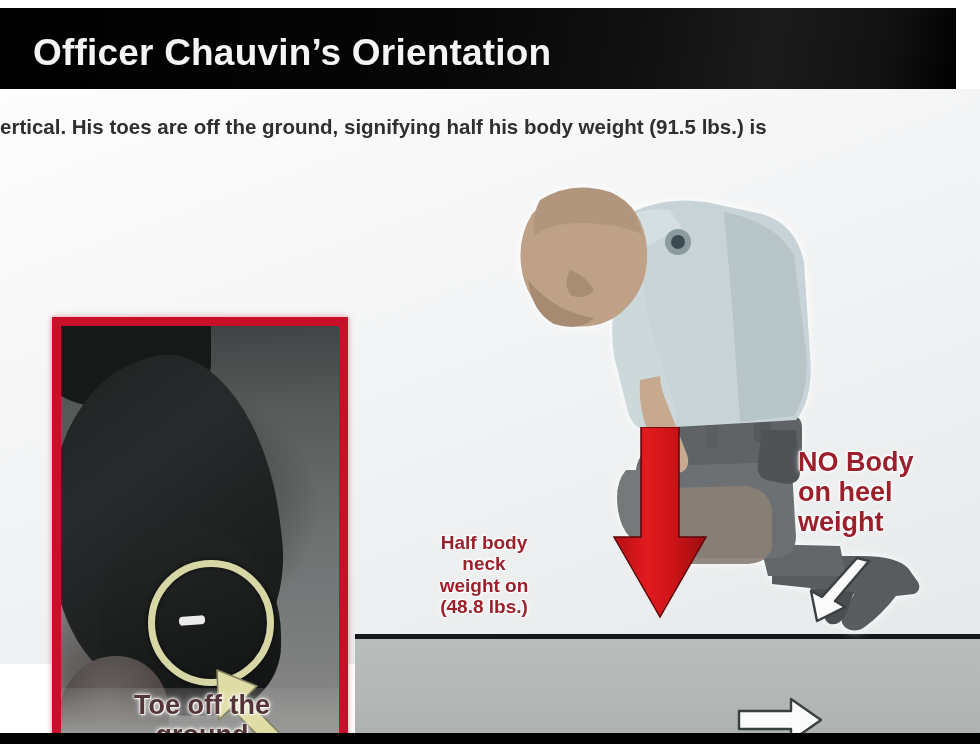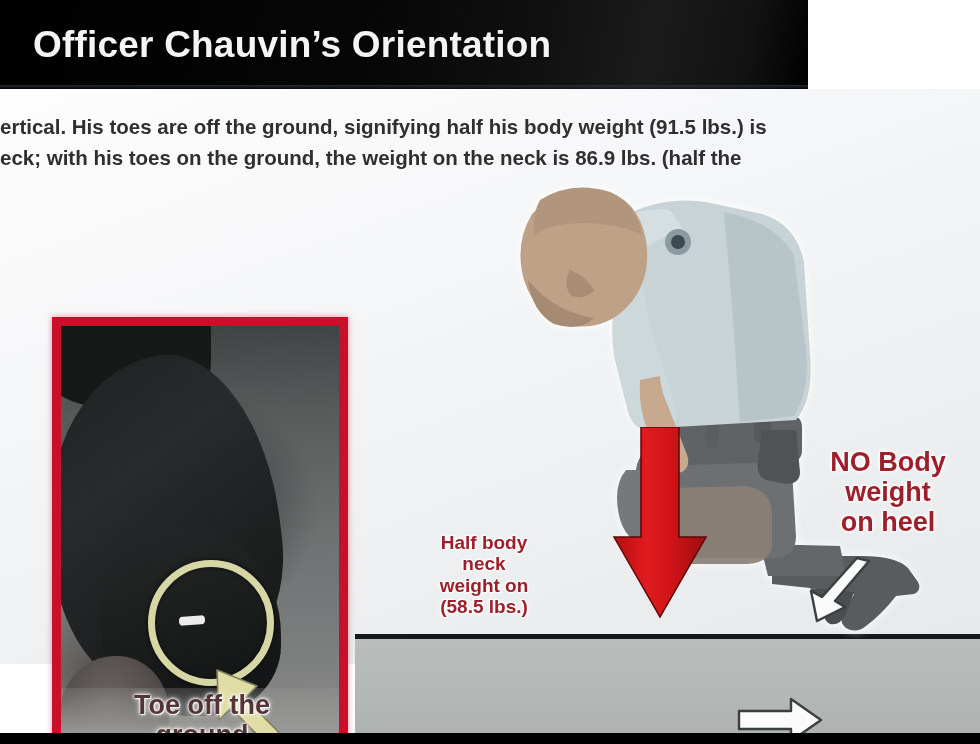--- a/index.html
+++ b/index.html
@@ -14,22 +14,22 @@
     position: relative;
     width: 980px;
     height: 744px;
     overflow: hidden;
     background: #ffffff;
   }
 
   
   .header-bar {
     position: absolute;
-    left: 0; top: 0;
-    width: 808px; height: 89px;
+    left: 0; top: 8px;
+    width: 956px; height: 89px;
     background: linear-gradient(100deg, #000000 0%, #060606 45%, #101010 66%, #1b1b1b 80%, #121212 92%, #000000 100%);
   }
   .header-bar::after {
     content: "";
     position: absolute;
     left: 0; bottom: 0; width: 100%; height: 4px;
     background: linear-gradient(180deg, rgba(40,48,58,.9), rgba(10,12,16,0));
   }
   .slide-title {
     position: absolute;
@@ -116,21 +116,20 @@
   }
   .callout-neck {
     left: 378px; top: 443px;
     width: 212px;
     text-align: center;
     font-size: 19px;
   }
   .callout-heel {
     left: 798px; top: 358px;
     width: 180px;
-    text-align: center;
     font-size: 27px;
   }
   .callout-toe-right {
     left: 660px; top: 648px;
     width: 280px;
     text-align: center;
     font-size: 29px;
   }
 
   
@@ -238,21 +237,20 @@
 <div id="slide">
 
   <div class="header-bar">
     <div class="slide-title">Officer Chauvin’s Orientation</div>
   </div>
 
   <div class="canvas">
 
     <div class="body-text">
       <span class="ln">ertical. His toes are off the ground, signifying half his body weight (91.5 lbs.) is</span>
-      <span class="ln">eck; with his toes on the ground, the weight on the neck is 86.9 lbs. (half the</span>
     </div>
 
     <div class="ground-band"></div>
     <div class="ground-line"></div>
 
     <div class="officer">
       <svg width="420" height="455" viewBox="0 0 420 455" xmlns="http://www.w3.org/2000/svg">
 
         <path d="M262 372 L352 372 Q386 372 398 384 L408 398 Q412 406 404 410 L386 412 Q372 430 356 442 Q346 450 336 444 Q328 438 334 428 L344 410 L300 404 L262 400 Z" fill="#585c5e"></path>
         <path d="M300 404 L344 408 L336 430 Q330 442 320 440 Q312 436 316 426 Z" fill="#4a4e50"></path>
@@ -312,27 +310,27 @@
     <div class="toe-arrow">
       <svg width="86" height="46" viewBox="0 0 86 46" xmlns="http://www.w3.org/2000/svg">
         <path d="M2 14 L54 14 L54 2 L84 23 L54 44 L54 32 L2 32 Z" fill="#fbfbfb" stroke="#3a3f42" stroke-width="2.4" stroke-linejoin="round"></path>
       </svg>
     </div>
 
     <div class="callout callout-neck">
       <div>Half body</div>
       <div>neck</div>
       <div>weight on</div>
-      <div>(58.5 lbs.)</div>
+      <div>(48.8 lbs.)</div>
     </div>
 
     <div class="callout callout-heel">
       <div>NO Body</div>
+      <div>on heel</div>
       <div>weight</div>
-      <div>on heel</div>
     </div>
 
     <div class="callout callout-toe-right">
       <div>Toe OFF the</div>
 
     </div>
 
     <div class="photo-frame">
       <div class="photo-inner">
         <div class="photo-topdark"></div>

